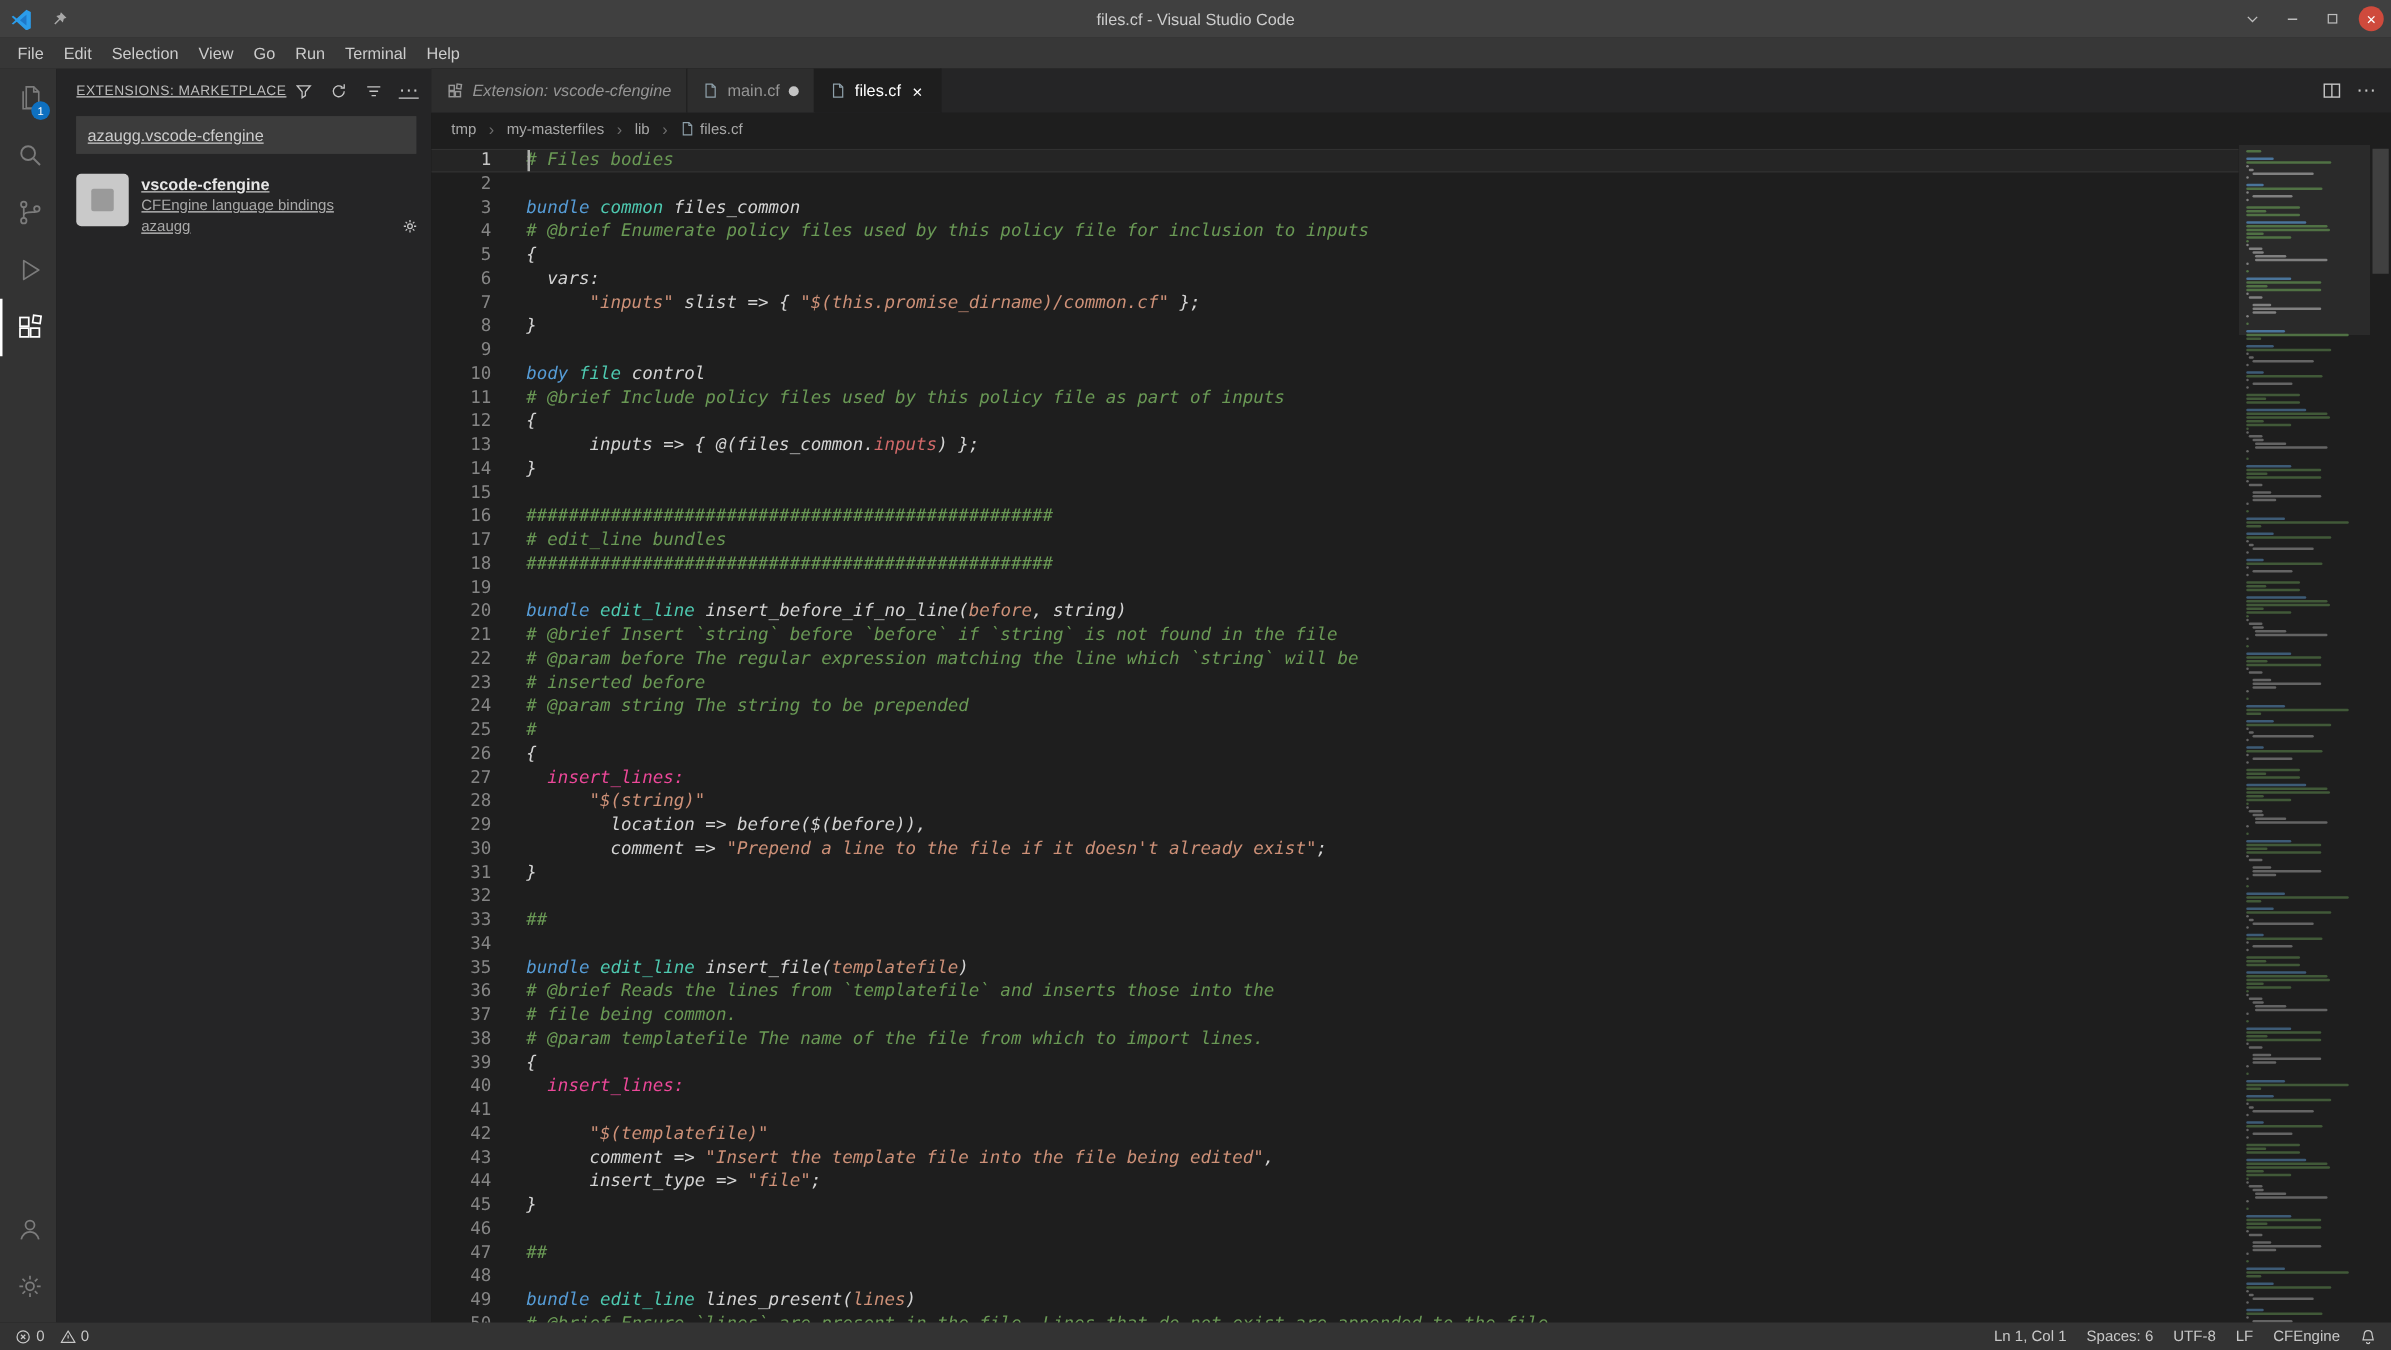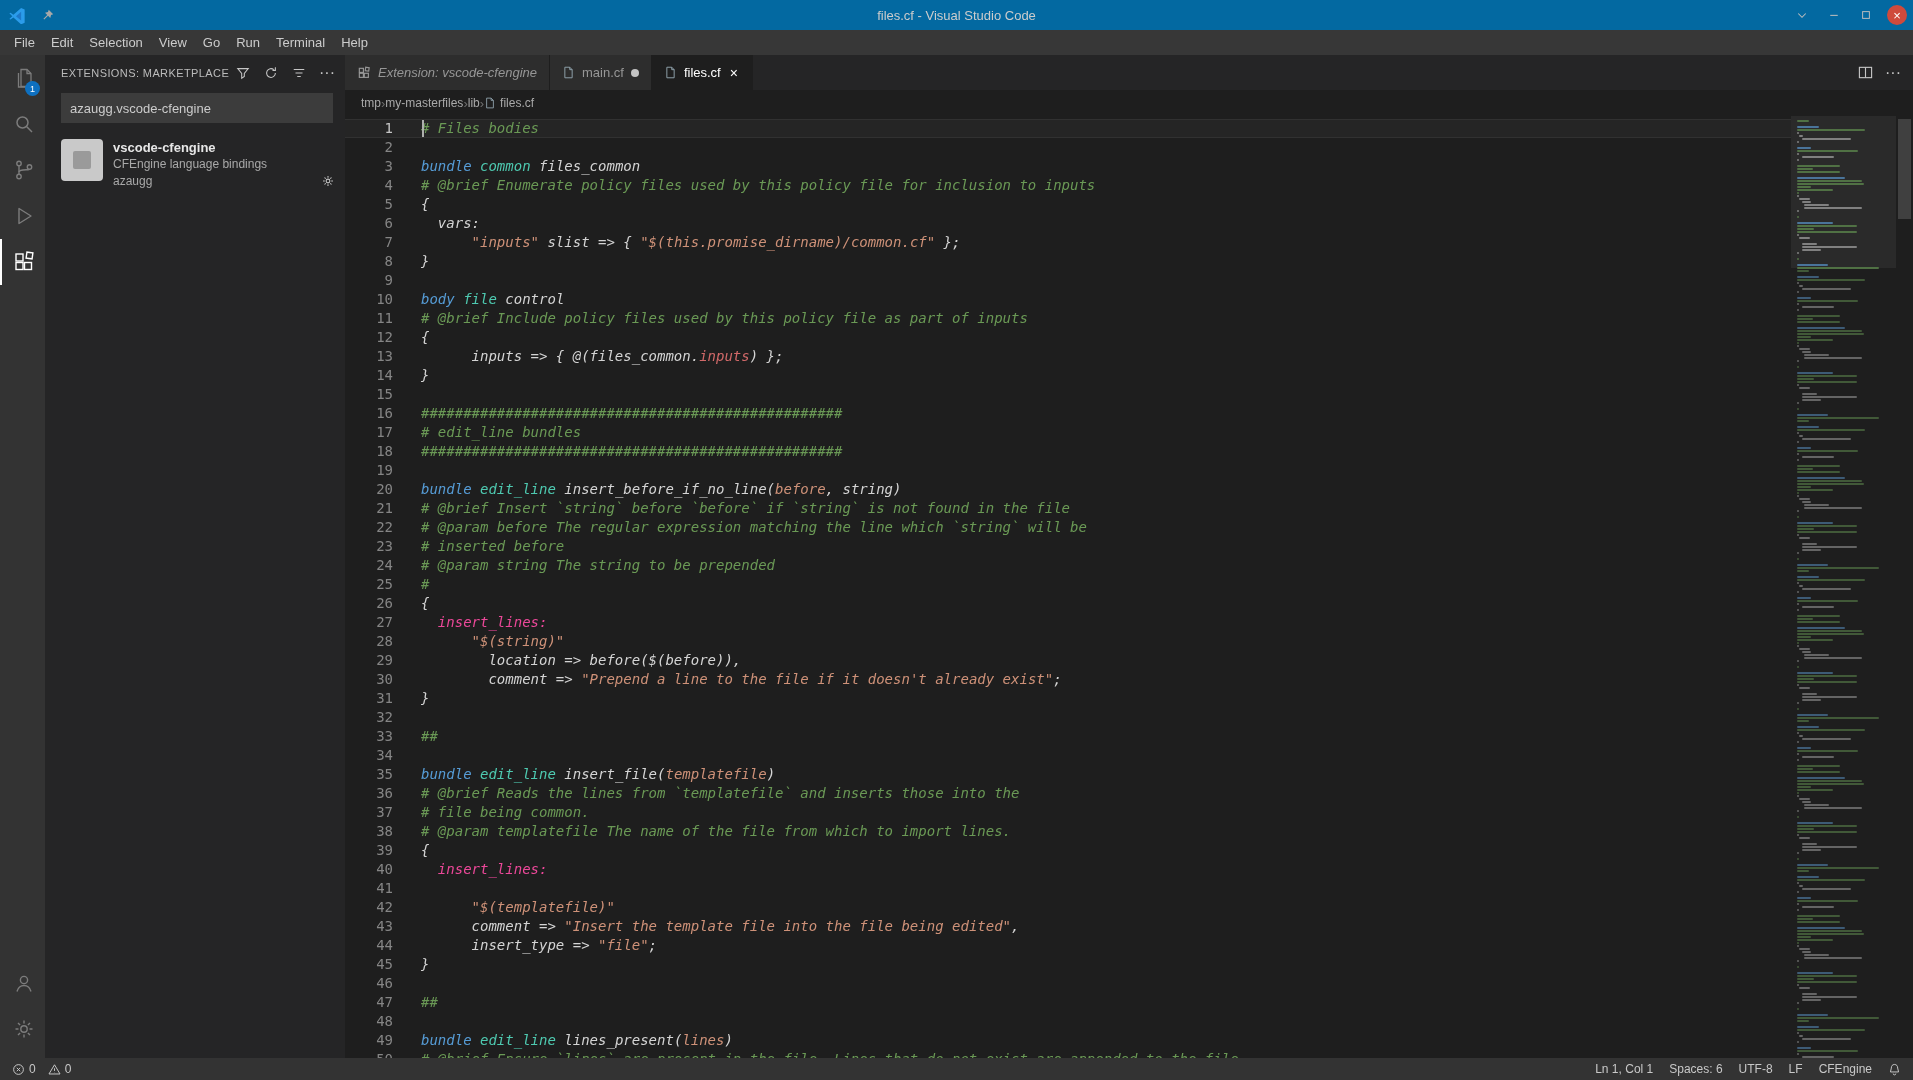--- a/index.html
+++ b/index.html
@@ -3,21 +3,21 @@
 <meta charset="utf-8">
 <style>
   * { margin:0; padding:0; box-sizing:border-box; }
   html,body { width:1913px; height:1080px; overflow:hidden; }
   body { background:#1e1e1e; font-family:"Liberation Sans",sans-serif; color:#cccccc; }
   svg { display:block; }
 
   .window { width:100%; height:100%; display:flex; flex-direction:column; }
 
   
-  .titlebar { flex:none; height:30px; background:#0369a1; display:flex; align-items:center; position:relative; }
+  .titlebar { flex:none; height:30px; background:#404040; display:flex; align-items:center; position:relative; }
   .titlebar-left { position:absolute; left:8px; top:0; height:30px; display:flex; align-items:center; gap:10px; }
   .titlebar-title { margin:0 auto; font-size:13px; color:#cccccc; }
   .titlebar-controls { position:absolute; right:6px; top:0; height:30px; display:flex; align-items:center; gap:10px; }
   .tb-btn { width:22px; height:22px; display:flex; align-items:center; justify-content:center; color:#bdbdbd; border-radius:4px; }
   .tb-close { width:20px; height:20px; border-radius:50%; background:#cf4a3c; color:#fff; font-size:13px; line-height:1; display:flex; align-items:center; justify-content:center; }
 
   
   .menubar { flex:none; height:25px; background:#373737; display:flex; align-items:center; padding-left:6px; }
   .menu-item { font-size:13px; color:#cccccc; padding:3px 8px; border-radius:4px; }
 
@@ -26,21 +26,21 @@
 
   
   .activitybar { flex:none; width:45px; background:#333333; display:flex; flex-direction:column; align-items:center; }
   .ab-top { flex:1; width:100%; display:flex; flex-direction:column; align-items:center; }
   .ab-bottom { width:100%; display:flex; flex-direction:column; align-items:center; padding-bottom:6px; }
   .ab-item { width:45px; height:46px; display:flex; align-items:center; justify-content:center; color:#7c7c7c; position:relative; border-left:2px solid transparent; }
   .ab-item.active { color:#ffffff; border-left:2px solid #ffffff; }
   .ab-badge { position:absolute; right:5px; bottom:5px; min-width:15px; height:15px; border-radius:50%; background:#0e70c0; color:#fff; font-size:9px; display:flex; align-items:center; justify-content:center; padding:0 2px; }
 
   
-  .sidebar { flex:none; width:300px; background:#252526; display:flex; flex-direction:column; }
+  .sidebar { flex:none; width:300px; background:#252526; display:flex; flex-direction:column;text-decoration:underline; }
   .sb-header { flex:none; height:36px; display:flex; align-items:center; padding:0 8px 0 16px; }
   .sb-title { font-size:11px; color:#bbbbbb; letter-spacing:.4px; flex:1; white-space:nowrap; overflow:hidden; }
   .sb-actions { display:flex; align-items:center; gap:8px; color:#c5c5c5; }
   .sb-actions .icon-btn { width:20px; height:20px; display:flex; align-items:center; justify-content:center; border-radius:4px; }
   .sb-search { margin:2px 12px 8px 16px; height:30px; background:#3c3c3c; border:1px solid #3c3c3c; display:flex; align-items:center; }
   .sb-search input { width:100%; background:transparent; border:none; outline:none; color:#cccccc; font-size:13px; padding:0 8px; font-family:"Liberation Sans",sans-serif; }
   .ext-item { display:flex; padding:8px 10px 8px 16px; gap:10px; align-items:flex-start; }
   .ext-icon { flex:none; width:42px; height:42px; background:#c9c9c9; border-radius:4px; display:flex; align-items:center; justify-content:center; }
   .ext-icon-inner { width:18px; height:18px; background:#9a9a9a; border-radius:2px; }
   .ext-meta { flex:1; min-width:0; }
@@ -55,21 +55,21 @@
 
   .tabbar { flex:none; height:35px; background:#252526; display:flex; align-items:stretch; }
   .tab { display:flex; align-items:center; gap:7px; padding:0 12px; font-size:13px; background:#2d2d2d; color:#969696; border-right:1px solid #1e1e1e; }
   .tab.active { background:#1e1e1e; color:#ffffff; }
   .tab.preview .tab-label { font-style:italic; }
   .tab-dot { width:8px; height:8px; border-radius:50%; background:#c4c4c4; }
   .tab-close { font-size:14px; color:inherit; line-height:1; padding:1px 2px; border-radius:3px; }
   .tab-fill { flex:1; }
   .editor-actions { display:flex; align-items:center; gap:12px; padding:0 12px; color:#c5c5c5; }
 
-  .breadcrumbs { flex:none; height:26px; display:flex; align-items:center; gap:0; padding-left:16px; font-size:12px; color:#a9a9a9; }
+  .breadcrumbs { flex:none; height:26px; display:flex; align-items:center; gap:10px; padding-left:16px; font-size:12px; color:#a9a9a9; }
   .bc-sep { color:#6e6e6e; font-size:13px; }
   .bc-item { display:flex; align-items:center; gap:4px; }
 
   .code-row { flex:1; min-height:0; display:flex; position:relative; }
   .code-pane { flex:1; min-width:0; overflow:hidden; padding-top:3px; position:relative; }
   .code-line { display:flex; height:19px; font-family:"DejaVu Sans Mono","Liberation Mono",monospace; font-size:14px; line-height:19px; }
   .code-line.current { background:rgba(255,255,255,0.035); box-shadow:inset 0 1px 0 rgba(255,255,255,0.06), inset 0 -1px 0 rgba(255,255,255,0.06); }
   .ln { flex:none; width:76px; text-align:right; padding-right:28px; color:#858585; }
   .code-line.current .ln { color:#c6c6c6; }
   .lt { white-space:pre;font-style:italic; }

